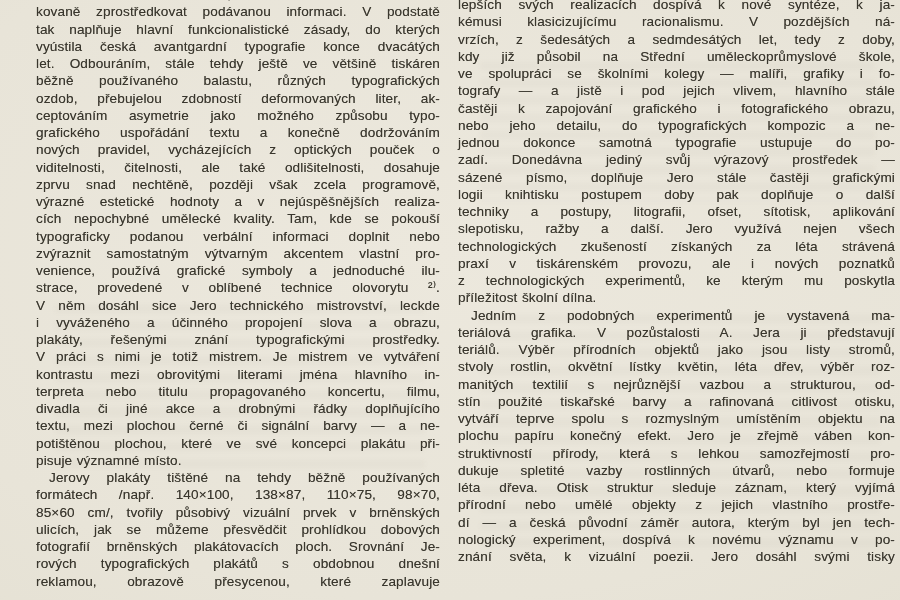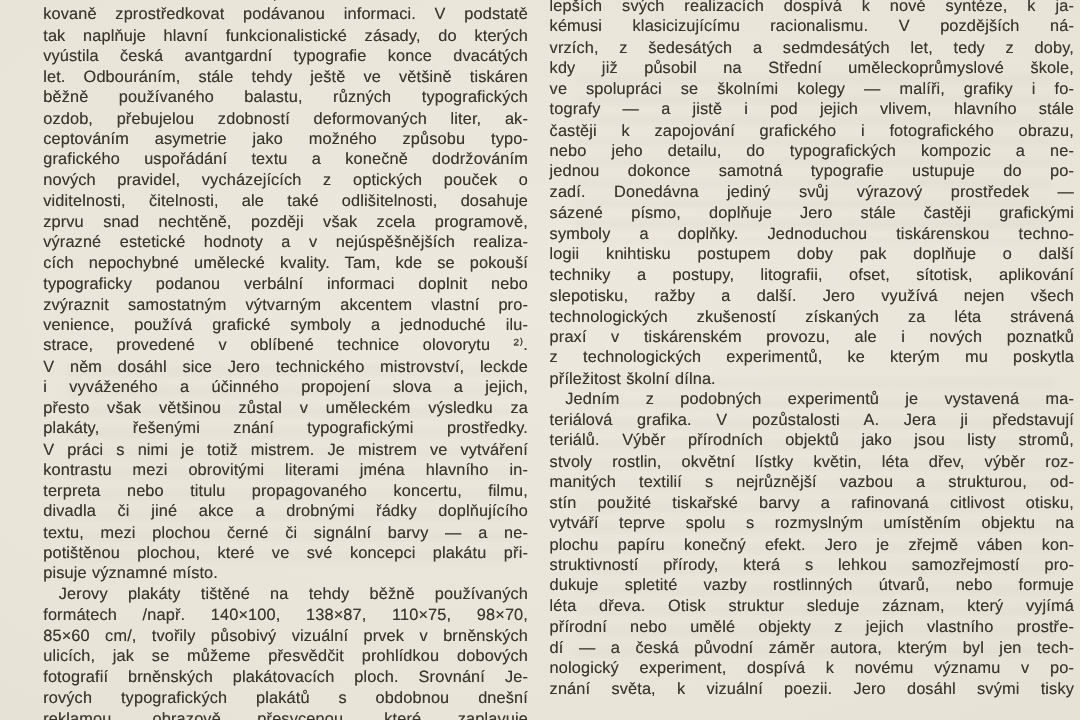--- a/index.html
+++ b/index.html
@@ -80,22 +80,21 @@
       <div class="tl">nových pravidel, vycházejících z optických pouček o</div>
       <div class="tl">viditelnosti, čitelnosti, ale také odlišitelnosti, dosahuje</div>
       <div class="tl">zprvu snad nechtěně, později však zcela programově,</div>
       <div class="tl">výrazné estetické hodnoty a v nejúspěšnějších realiza-</div>
       <div class="tl">cích nepochybné umělecké kvality. Tam, kde se pokouší</div>
       <div class="tl">typograficky podanou verbální informaci doplnit nebo</div>
       <div class="tl">zvýraznit samostatným výtvarným akcentem vlastní pro-</div>
       <div class="tl">venience, používá grafické symboly a jednoduché ilu-</div>
       <div class="tl">strace, provedené v oblíbené technice olovorytu ²⁾.</div>
       <div class="tl">V něm dosáhl sice Jero technického mistrovství, leckde</div>
-      <div class="tl">i vyváženého a účinného propojení slova a jejich,</div>
-      <div class="tl">přesto však většinou zůstal v uměleckém výsledku za</div>
+      <div class="tl">i vyváženého a účinného propojení slova a obrazu,</div>
       <div class="tl">plakáty, řešenými znání typografickými prostředky.</div>
       <div class="tl">V práci s nimi je totiž mistrem. Je mistrem ve vytváření</div>
       <div class="tl">kontrastu mezi obrovitými literami jména hlavního in-</div>
       <div class="tl">terpreta nebo titulu propagovaného koncertu, filmu,</div>
       <div class="tl">divadla či jiné akce a drobnými řádky doplňujícího</div>
       <div class="tl">textu, mezi plochou černé či signální barvy — a ne-</div>
       <div class="tl">potištěnou plochou, které ve své koncepci plakátu při-</div>
       <div class="tl end">pisuje významné místo.</div>
       <div class="tl indent">Jerovy plakáty tištěné na tehdy běžně používaných</div>
       <div class="tl">formátech /např. 140×100, 138×87, 110×75, 98×70,</div>
@@ -111,21 +110,20 @@
       <div class="tl">kémusi klasicizujícímu racionalismu. V pozdějších ná-</div>
       <div class="tl">vrzích, z šedesátých a sedmdesátých let, tedy z doby,</div>
       <div class="tl">kdy již působil na Střední uměleckoprůmyslové škole,</div>
       <div class="tl">ve spolupráci se školními kolegy — malíři, grafiky i fo-</div>
       <div class="tl">tografy — a jistě i pod jejich vlivem, hlavního stále</div>
       <div class="tl">častěji k zapojování grafického i fotografického obrazu,</div>
       <div class="tl">nebo jeho detailu, do typografických kompozic a ne-</div>
       <div class="tl">jednou dokonce samotná typografie ustupuje do po-</div>
       <div class="tl">zadí. Donedávna jediný svůj výrazový prostředek —</div>
       <div class="tl">sázené písmo, doplňuje Jero stále častěji grafickými</div>
-      <div class="tl">symboly a doplňky. Jednoduchou tiskárenskou techno-</div>
       <div class="tl">logii knihtisku postupem doby pak doplňuje o další</div>
       <div class="tl">techniky a postupy, litografii, ofset, sítotisk, aplikování</div>
       <div class="tl">slepotisku, ražby a další. Jero využívá nejen všech</div>
       <div class="tl">technologických zkušeností získaných za léta strávená</div>
       <div class="tl">praxí v tiskárenském provozu, ale i nových poznatků</div>
       <div class="tl">z technologických experimentů, ke kterým mu poskytla</div>
       <div class="tl end">příležitost školní dílna.</div>
       <div class="tl indent">Jedním z podobných experimentů je vystavená ma-</div>
       <div class="tl">teriálová grafika. V pozůstalosti A. Jera ji představují</div>
       <div class="tl">teriálů. Výběr přírodních objektů jako jsou listy stromů,</div>

